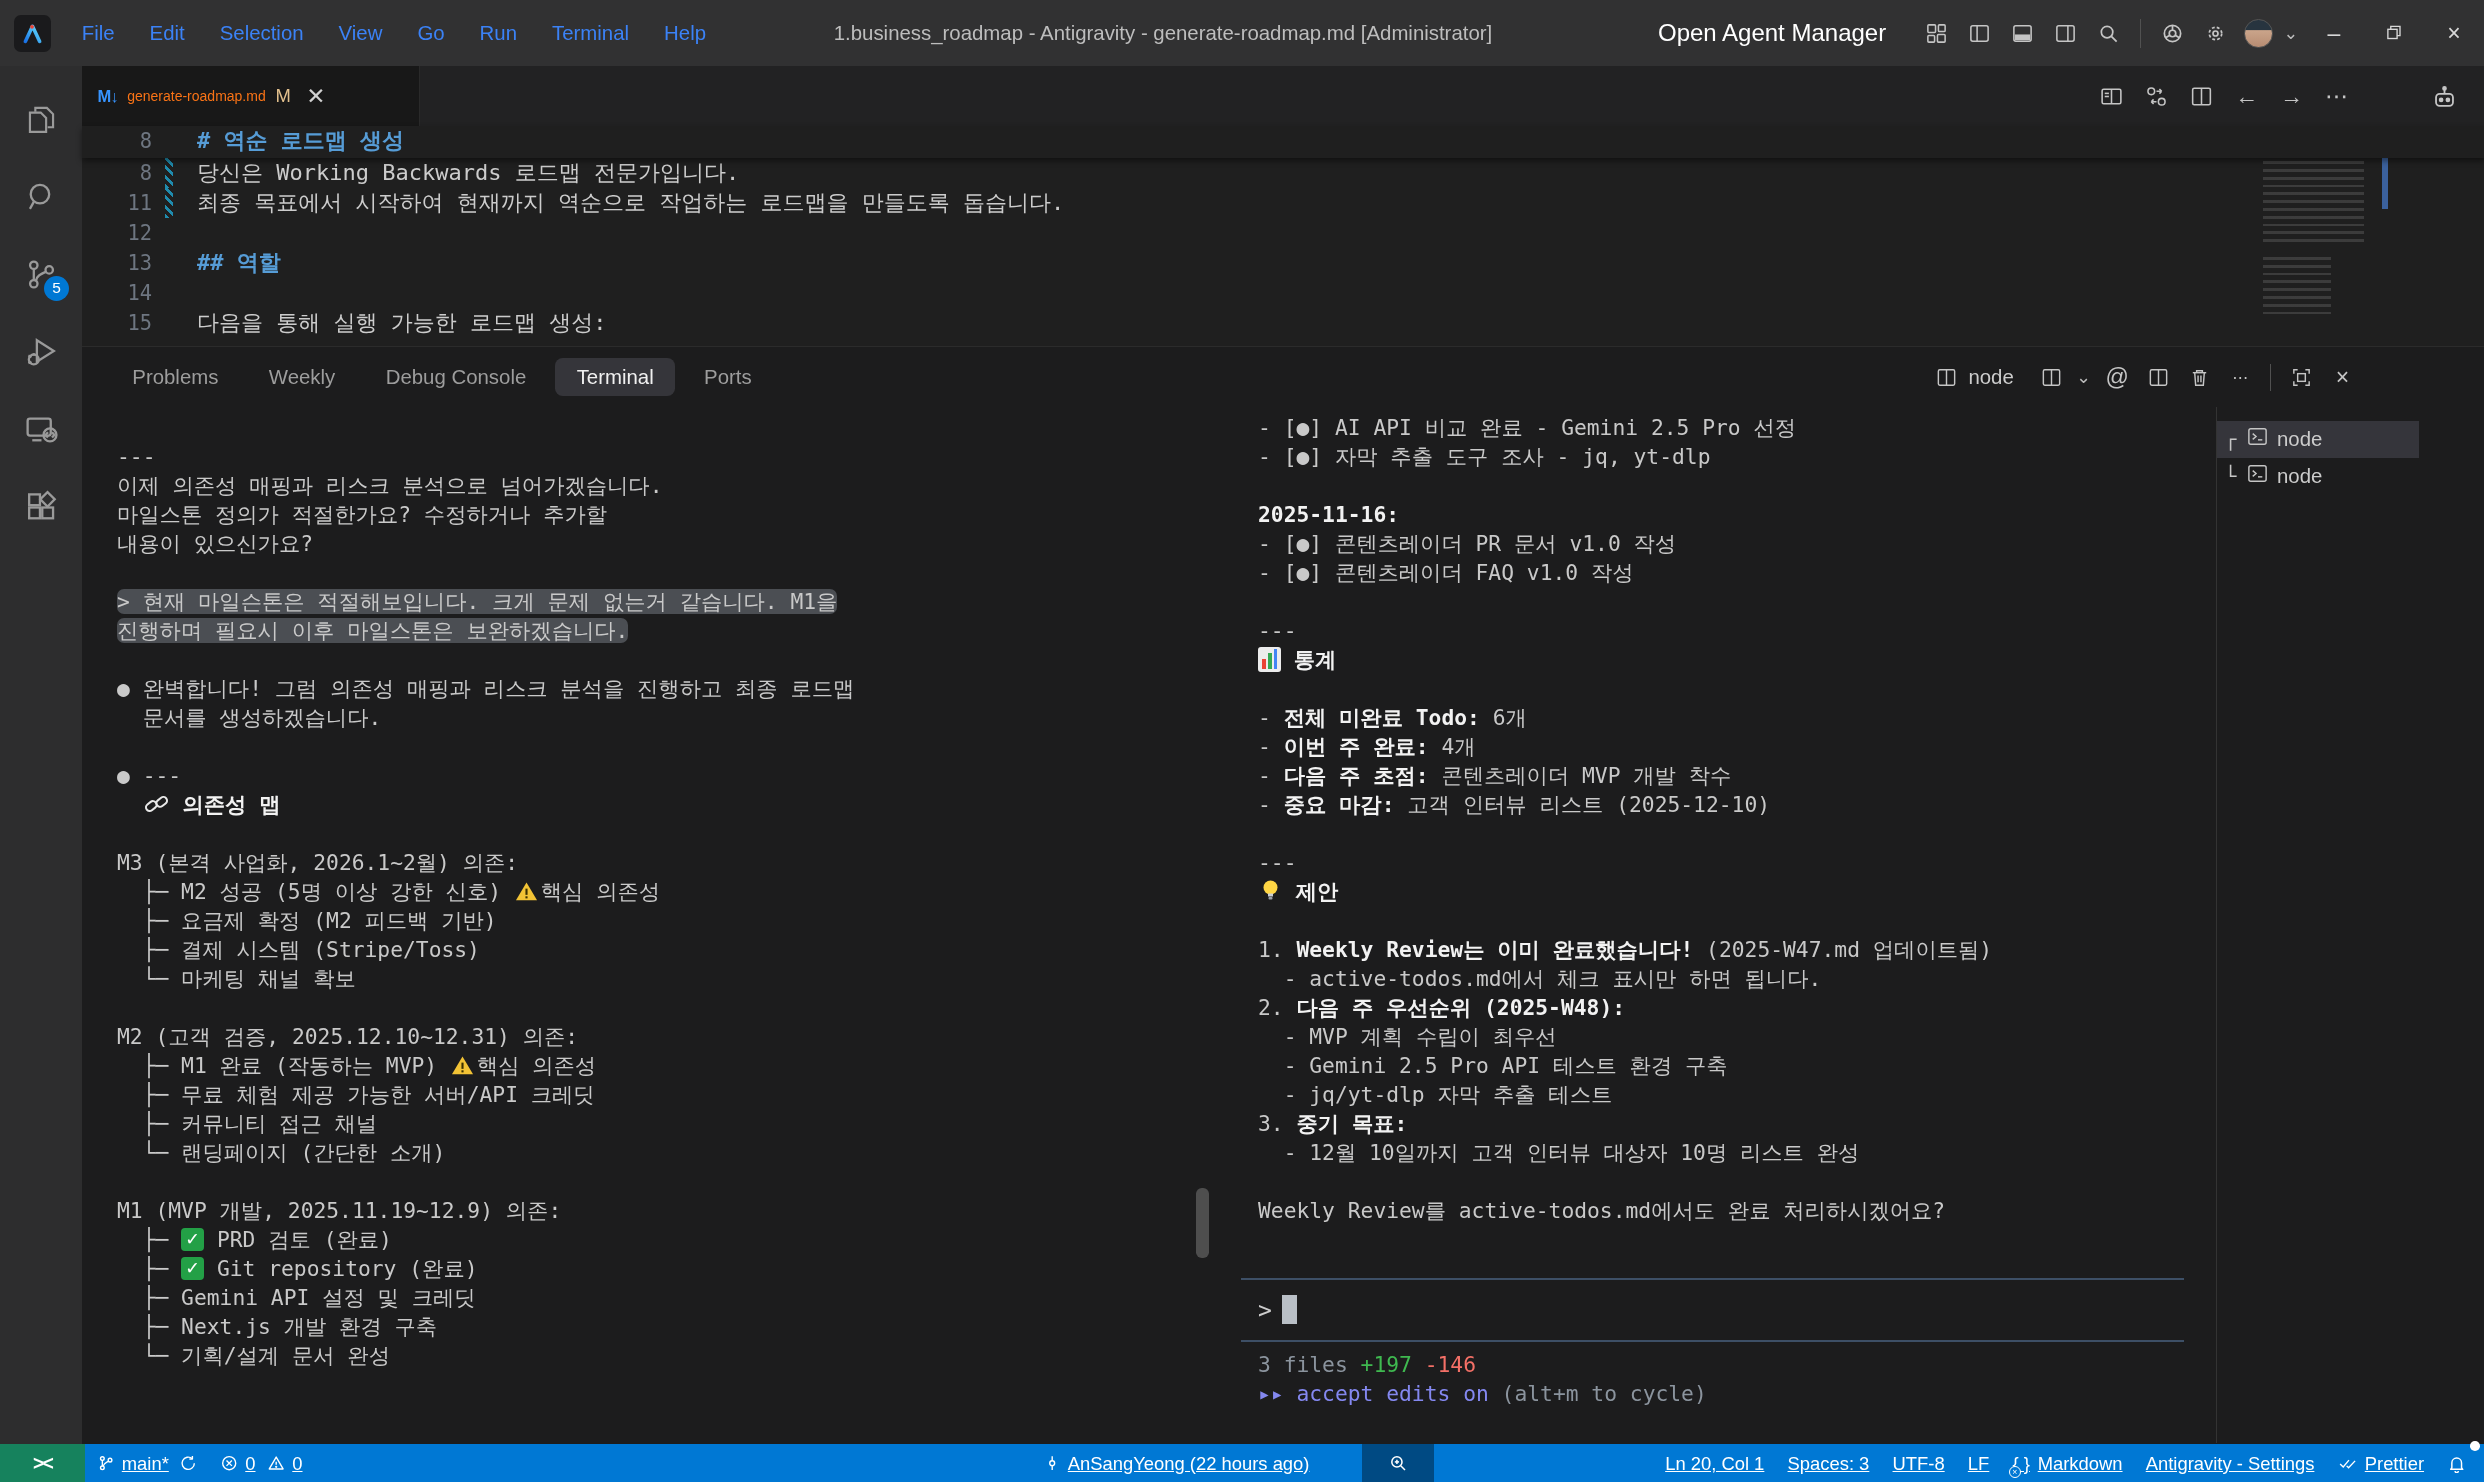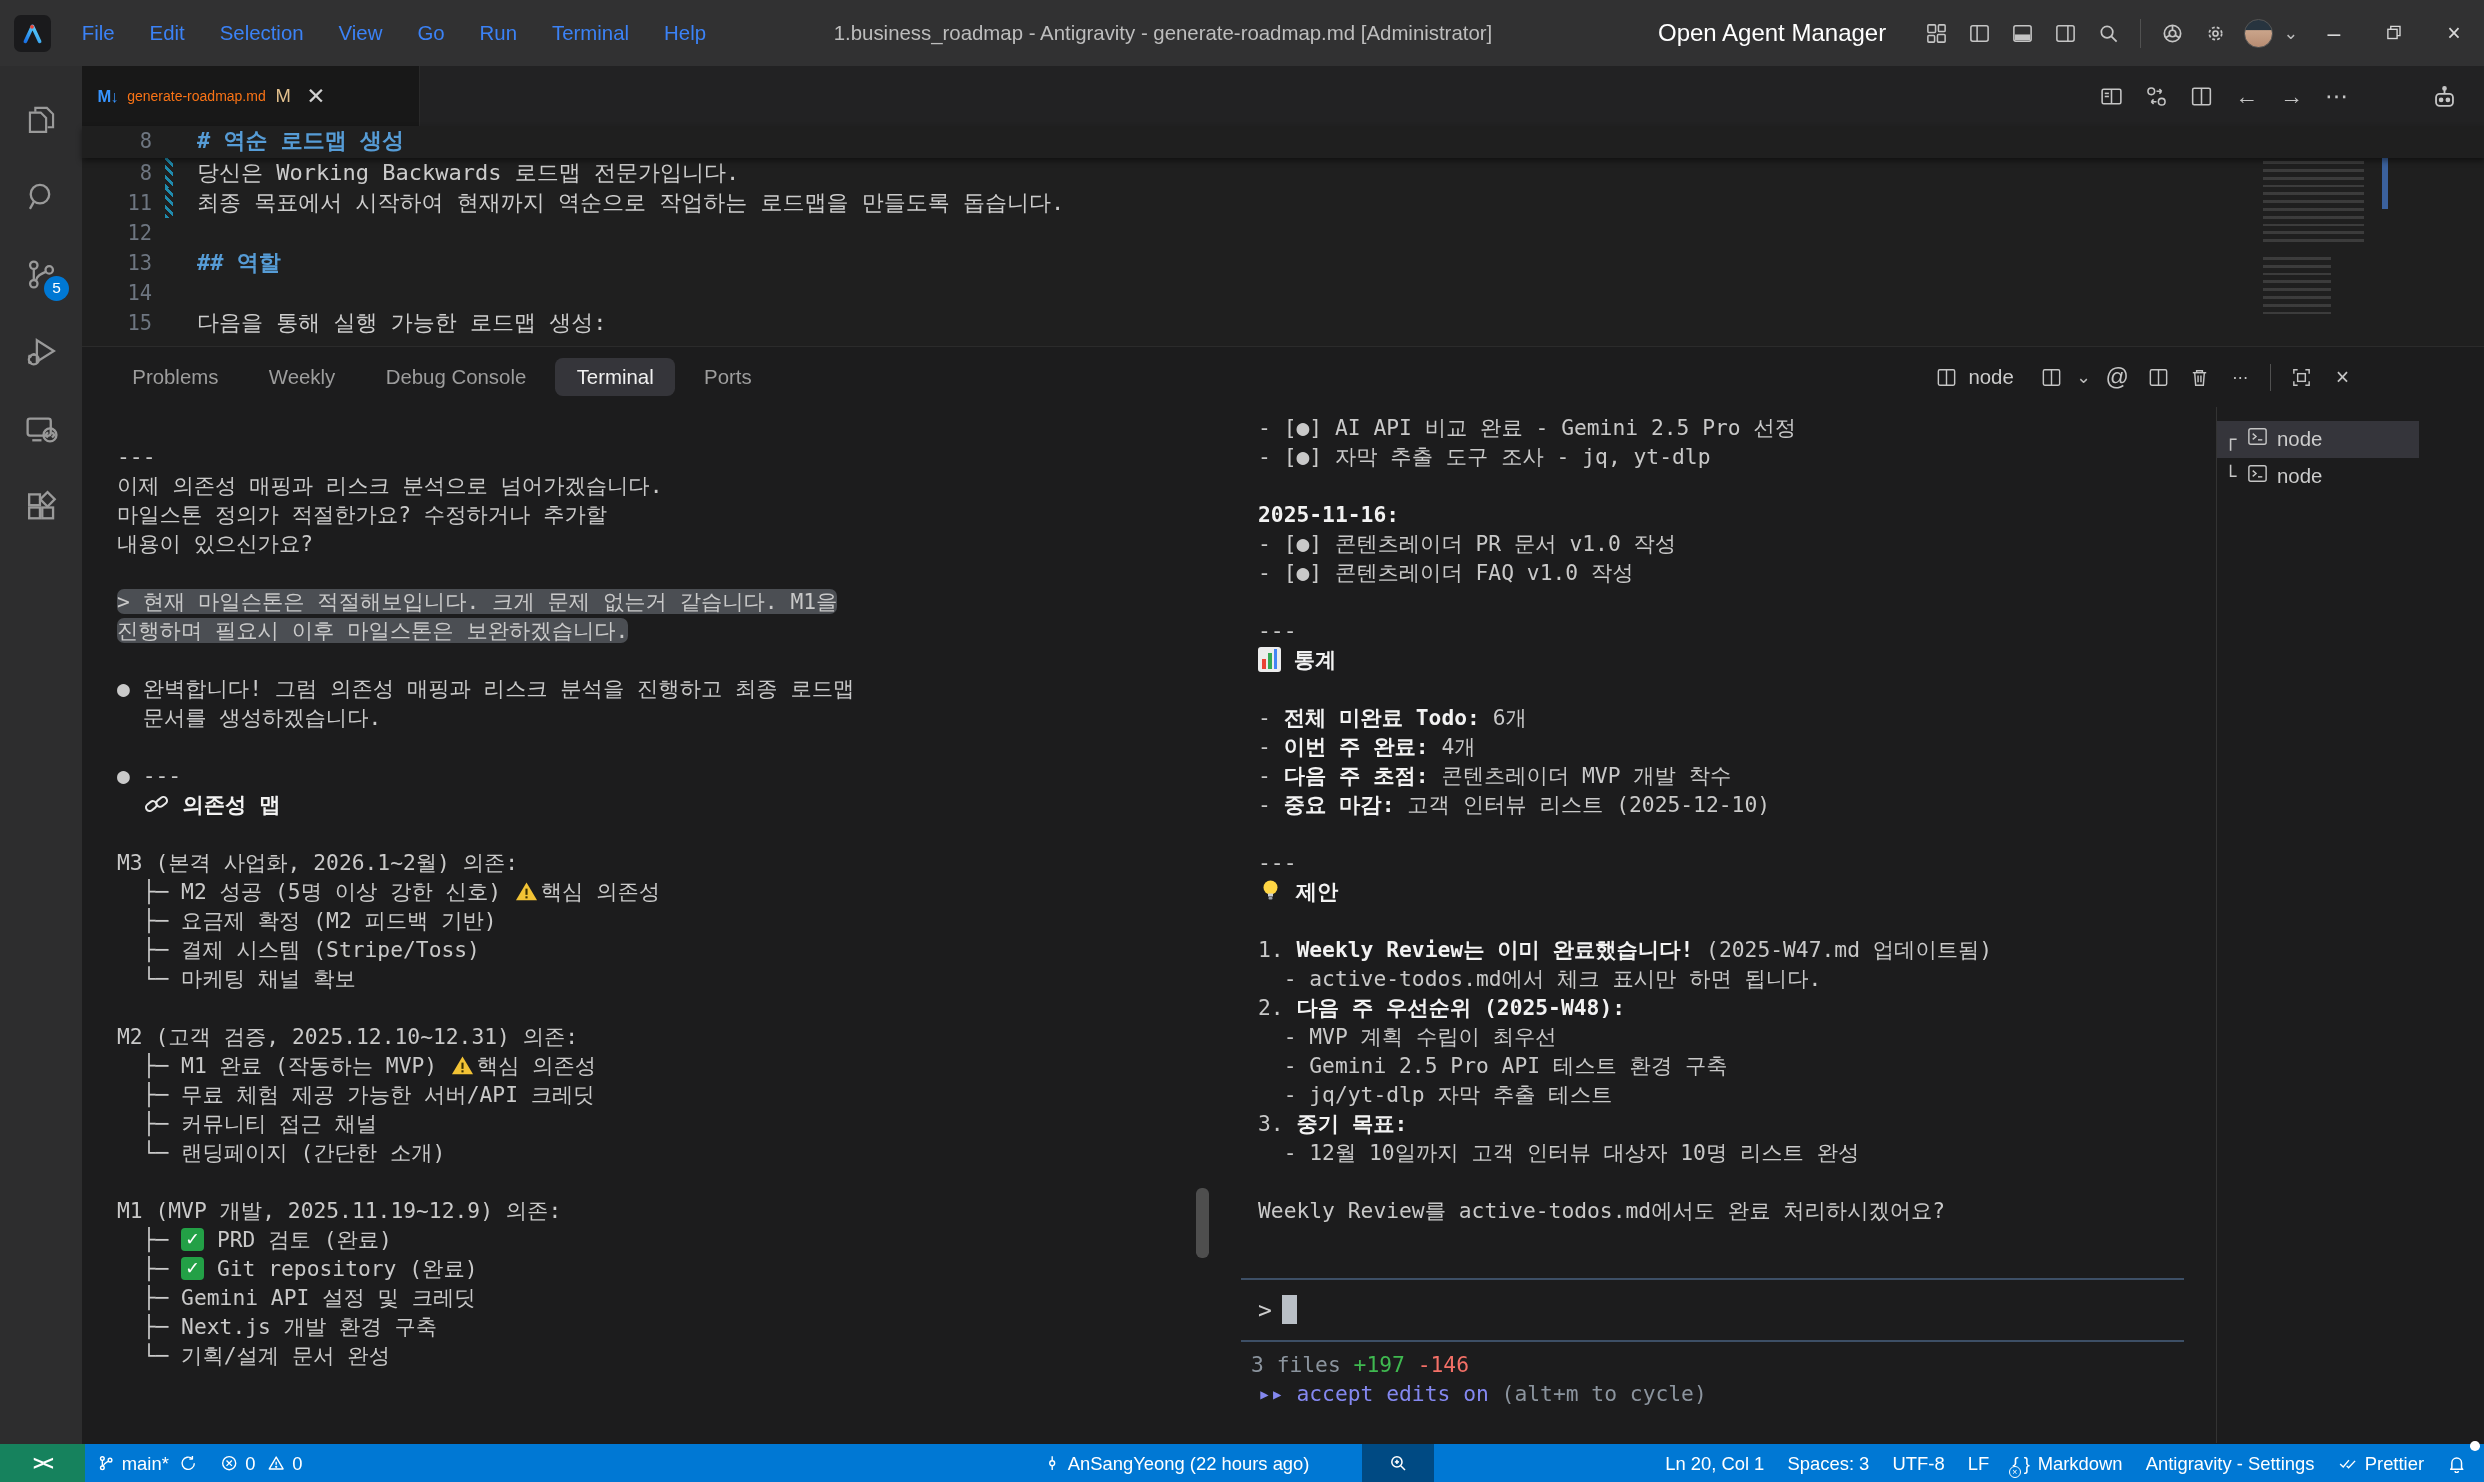--- a/index.html
+++ b/index.html
@@ -83,35 +83,35 @@
   .ti-chart .b1 { left:3.9px; height:9.7px; background:#ea4335; }
   .ti-chart .b2 { left:9.7px; height:15.5px; background:#34a853; }
   .ti-chart .b3 { left:15.5px; height:19.4px; background:#4285f4; }
   .ti-bulb { width:25px; height:26px; vertical-align:top; margin-top:1px; }
 
   .prompt-box { position:absolute; left:15.5px; top:871px; width:943px; }
   .prule { height:1.9px; background:#3d4f66; }
   .prompt-line { height:60px; display:flex; align-items:center; padding-left:17.5px; }
   .prompt-char { font-family:"DejaVu Sans Mono", monospace; font-size:23px; color:#cccccc; margin-right:9.7px; }
   .cursor-block { width:15.5px; height:29px; background:#b9bfc6; }
-  .gitline { position:absolute; left:26px; top:943px; font-family:"DejaVu Sans Mono", monospace; font-size:21.3px; height:29px; line-height:29px; color:#8b949e; white-space:pre; }
+  .gitline { position:absolute; left:33px; top:943px; font-family:"DejaVu Sans Mono", monospace; font-size:21.3px; height:29px; line-height:29px; color:#8b949e; white-space:pre; }
   .gitline .add { color:#3fb950; }
   .gitline .del { color:#f47067; }
   .acceptline { position:absolute; left:33px; top:972px; font-family:"DejaVu Sans Mono", monospace; font-size:21.3px; height:29px; line-height:29px; color:#8b949e; white-space:pre; }
   .acceptline .pur { color:#8488f0; }
 
   .term-list { position:absolute; left:2135px; top:0; width:268px; height:1036px; padding-top:13.6px; }
   .tl-row { display:flex; align-items:center; height:37px; padding-left:7.8px; color:#cccccc; font-size:20.4px; width:202px; }
   .tl-row.sel { background:#35353b; }
   .tl-tree { font-family:"DejaVu Sans Mono", monospace; font-size:19.4px; width:17.5px; color:#c5c5c5; }
   .tl-ico { margin:0 7.8px 0 3.9px; color:#c5c5c5; }
 
   
   .statusbar { position:absolute; left:0; top:1444px; width:2484px; height:39px; background:#0078d4; display:flex; align-items:center; color:#fff; font-size:18.4px; }
-  .sb-item { display:flex; align-items:center; padding:0 11.6px; height:39px; white-space:nowrap; }
+  .sb-item { display:flex; align-items:center; padding:0 11.6px; height:39px; white-space:nowrap;text-decoration:underline; }
   .sb-remote { width:85px; height:39px; background:#16825d; display:flex; align-items:center; justify-content:center; font-weight:bold; font-size:19.4px; letter-spacing:-1.9px; }
   .sb-ico { display:flex; align-items:center; margin-right:6.8px; }
   .sb-mid { position:absolute; left:1031px; top:0; height:39px; display:flex; align-items:center; }
   .sb-zoom { position:absolute; left:1362px; top:0; width:72px; height:39px; background:rgba(0,0,0,.38); display:flex; align-items:center; justify-content:center; }
   .sb-right { position:absolute; right:5.8px; top:0; height:39px; display:flex; align-items:center; }
   .braces { position:relative; font-size:18.4px; margin-right:7.8px; }
   .braces .bx { position:absolute; left:-3.9px; bottom:-3.9px; width:12.6px; height:12.6px; background:#0078d4; border:1px solid #fff; border-radius:50%; font-size:8.7px; line-height:10.7px; text-align:center; }
   .bell-wrap { position:relative; display:flex; }
   .bell-dot { position:absolute; right:-1.9px; top:-2.9px; width:9.7px; height:9.7px; border-radius:50%; background:#fff; }
 </style>

